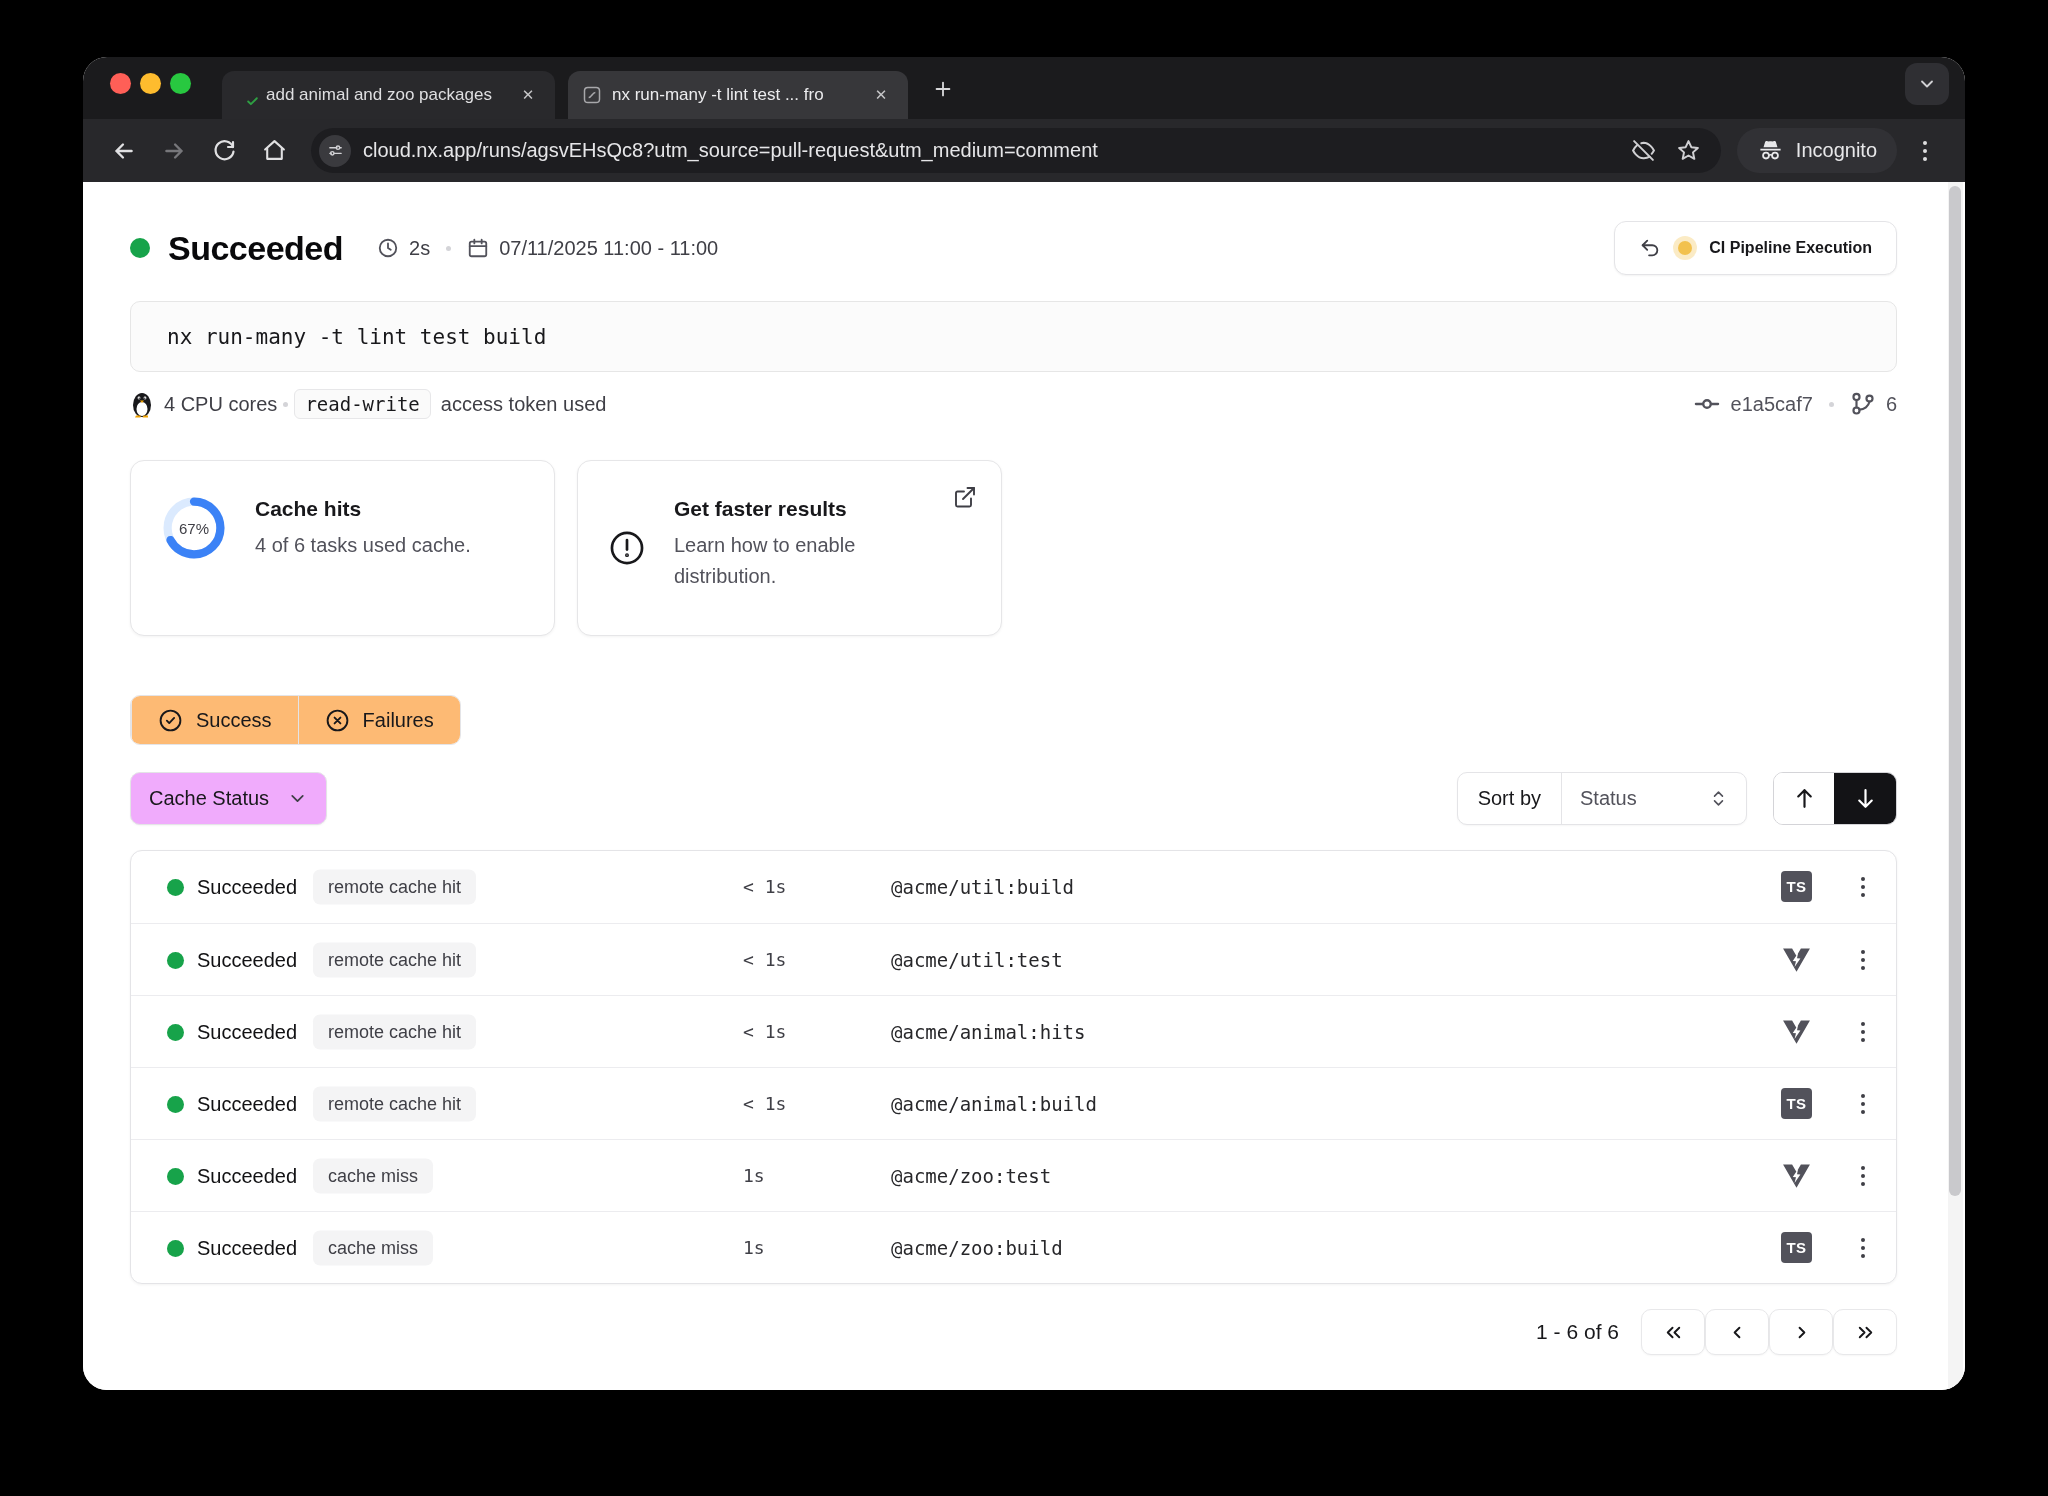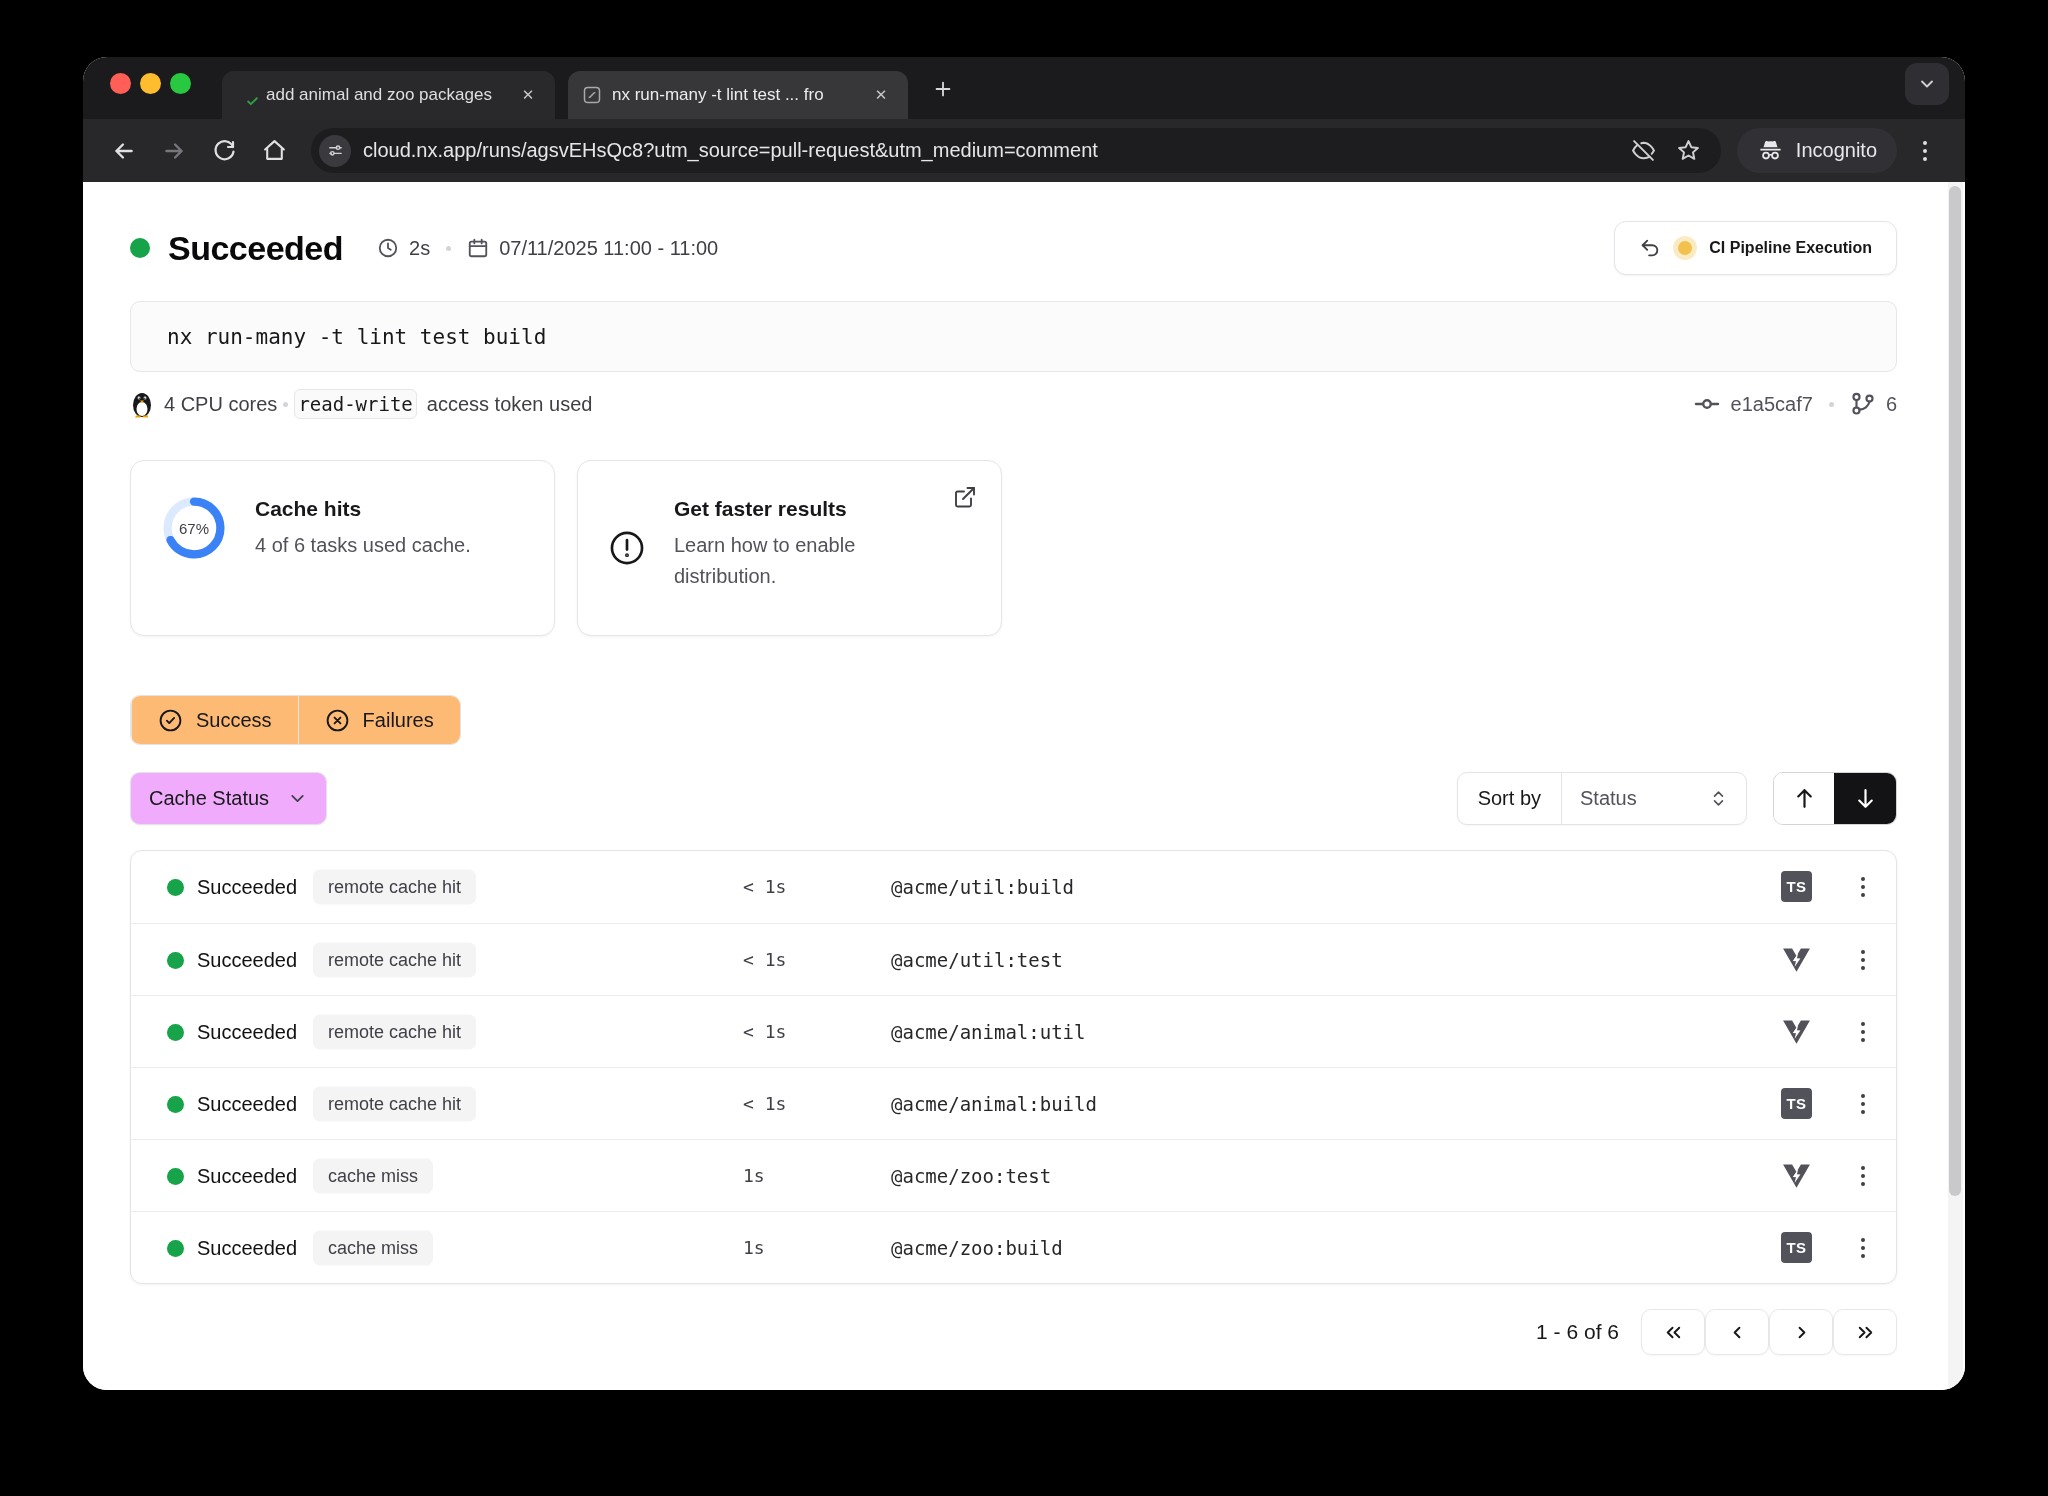--- a/index.html
+++ b/index.html
@@ -66,21 +66,21 @@
   .ydot { width:14px; height:14px; border-radius:50%; background:#f2c14e;
           box-shadow:0 0 0 5px rgba(242,193,78,.33); margin:0 2px; }
 
   .cmd-box { position:absolute; top:119px; left:0; right:0; height:71px; background:#fbfbfb;
              border:1px solid #e6e6e6; border-radius:10px; display:flex; align-items:center;
              padding:0 36px; font-family:"DejaVu Sans Mono", monospace; font-size:21px; color:#18181b; }
 
   .meta-row { position:absolute; top:202px; left:0; right:0; height:40px; display:flex;
               align-items:center; font-size:20px; color:#3f3f46; }
   .code-chip { font-family:"DejaVu Sans Mono", monospace; font-size:19px; background:#fafafa;
-               border:1px solid #e7e7e9; border-radius:6px; padding:3px 3px; color:#18181b; }
+               border:1px solid #e7e7e9; border-radius:6px; padding:3px 10px; color:#18181b; }
   .meta-right { display:flex; align-items:center; gap:10px; color:#52525b; }
 
   .cards { position:absolute; top:278px; left:0; display:flex; gap:22px; }
   .card { width:425px; height:176px; border:1px solid #e6e6e8; border-radius:14px; background:#fff;
           box-shadow:0 1px 3px rgba(0,0,0,.05); position:relative; }
   .card-row { display:flex; gap:28px; padding:34px 30px 0 30px; }
   .card-title { font-size:21px; font-weight:600; color:#18181b; margin-bottom:9px; padding-top:2px; }
   .card-sub { font-size:20px; color:#52525b; line-height:1.55; }
   .donut-wrap { position:relative; width:66px; height:66px; flex:none; }
   .donut-label { position:absolute; inset:0; display:flex; align-items:center; justify-content:center;
@@ -438,21 +438,21 @@
               <i></i>
               <i></i>
             </span>
   </div>
 
   <div class="trow">
     <span class="rdot"></span>
     <span class="rstatus">Succeeded</span>
     <span class="rbadge">remote cache hit</span>
     <span class="rdur">&lt; 1s</span>
-    <span class="rtask">@acme/animal:util</span>
+    <span class="rtask">@acme/animal:hits</span>
     <span class="rtech">
 
       <svg width="31" height="31" viewBox="0 0 24 24" style="display: block;">
         <path d="M12 21.5 1.6 3.4h7l3.4 5.9 3.4-5.9h7z" fill="#52525b"></path>
         <path d="m13.3 6.8-4.2 6.3 2.5.3-1.1 4.5 4.5-6.6-2.6-.3z" fill="#fff"></path>
       </svg>
     </span>
     <span class="rmenu">
               <i></i>
               <i></i>

